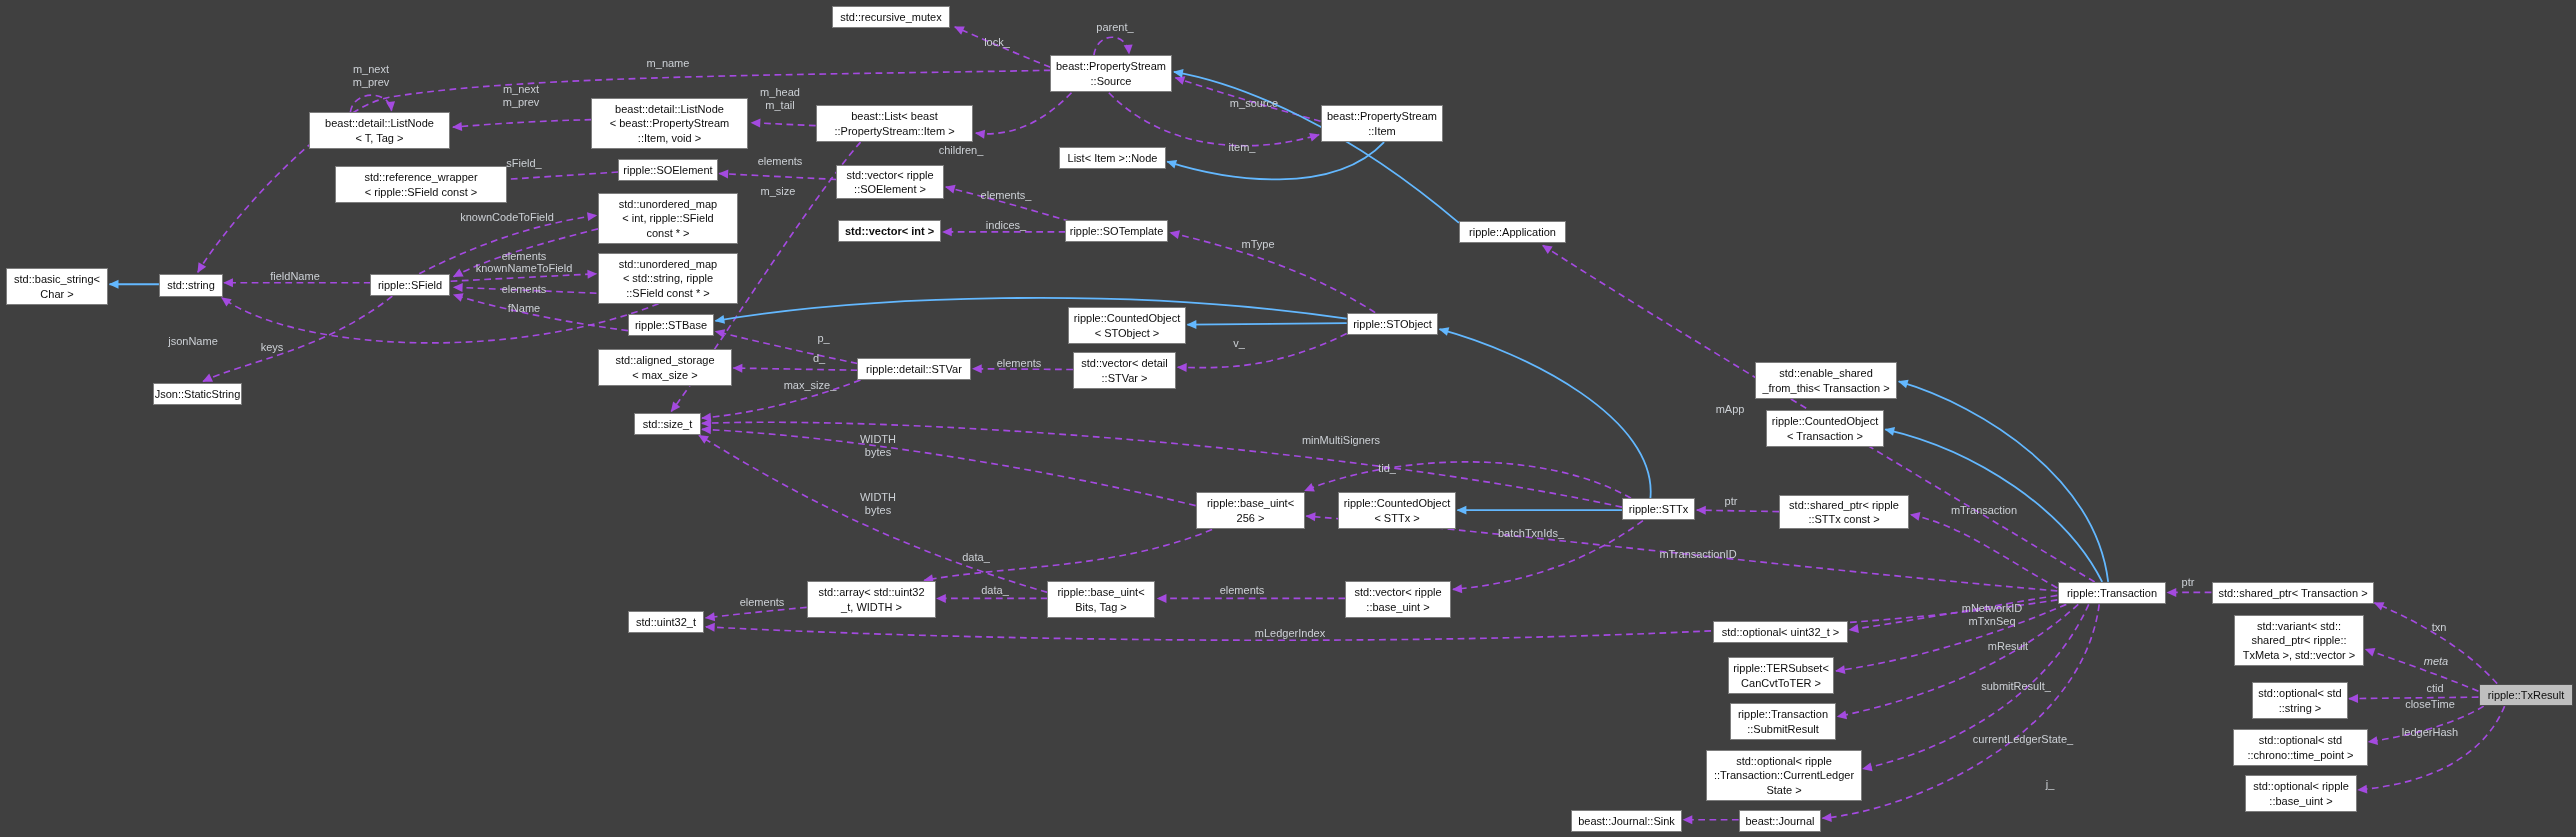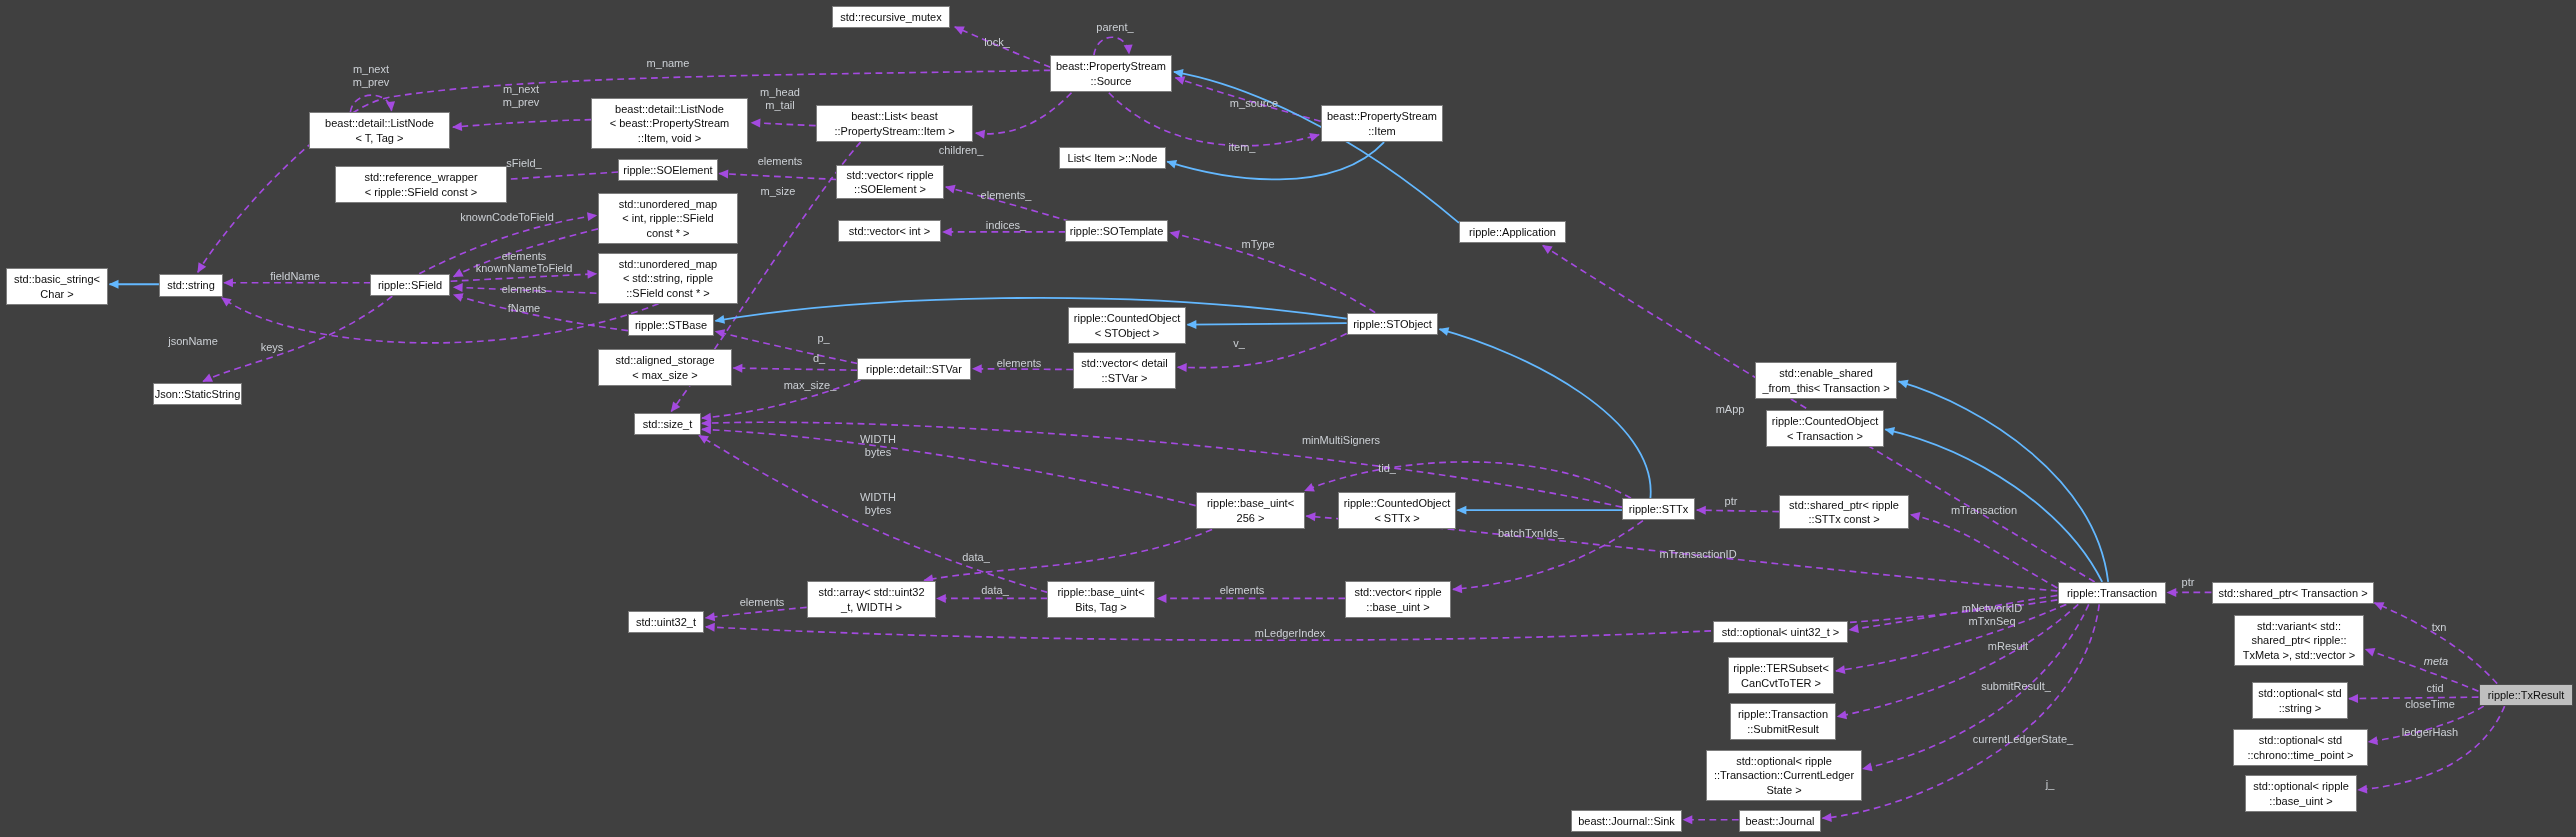--- a/index.html
+++ b/index.html
@@ -128,21 +128,21 @@
       <div class="node" style="left: 628px; top: 314px; width: 86px; height: 22.4px;">ripple::STBase</div>
       <div class="node" style="left: 598px; top: 349px; width: 134px; height: 37px;">std::aligned_storage
 &lt; max_size &gt;</div>
       <div class="node" style="left: 857px; top: 358px; width: 114px; height: 22.4px;">ripple::detail::STVar</div>
       <div class="node" style="left: 1073px; top: 352px; width: 103px; height: 37px;">std::vector&lt; detail
 ::STVar &gt;</div>
       <div class="node" style="left: 1068px; top: 307px; width: 118px; height: 37px;">ripple::CountedObject
 &lt; STObject &gt;</div>
       <div class="node" style="left: 1347px; top: 313px; width: 91px; height: 22.4px;">ripple::STObject</div>
       <div class="node" style="left: 1065px; top: 220px; width: 103px; height: 22.4px;">ripple::SOTemplate</div>
-      <div class="node" style="left: 838px; top: 220px; width: 103px; height: 22.4px;">std::vector&lt; int &gt;</div>
+      <div class="node" style="left: 838px; top: 220px; width: 103px; height: 22.4px; font-weight: bold;">std::vector&lt; int &gt;</div>
       <div class="node" style="left: 836px; top: 165px; width: 108px; height: 34px;">std::vector&lt; ripple
 ::SOElement &gt;</div>
       <div class="node" style="left: 634px; top: 413px; width: 67px; height: 22.4px;">std::size_t</div>
       <div class="node" style="left: 1196px; top: 492px; width: 109px; height: 37px;">ripple::base_uint&lt;
 256 &gt;</div>
       <div class="node" style="left: 1338px; top: 492px; width: 118px; height: 37px;">ripple::CountedObject
 &lt; STTx &gt;</div>
       <div class="node" style="left: 1622px; top: 498px; width: 73px; height: 22.4px;">ripple::STTx</div>
       <div class="node" style="left: 1779px; top: 495px; width: 130px; height: 34px;">std::shared_ptr&lt; ripple
 ::STTx const &gt;</div>

